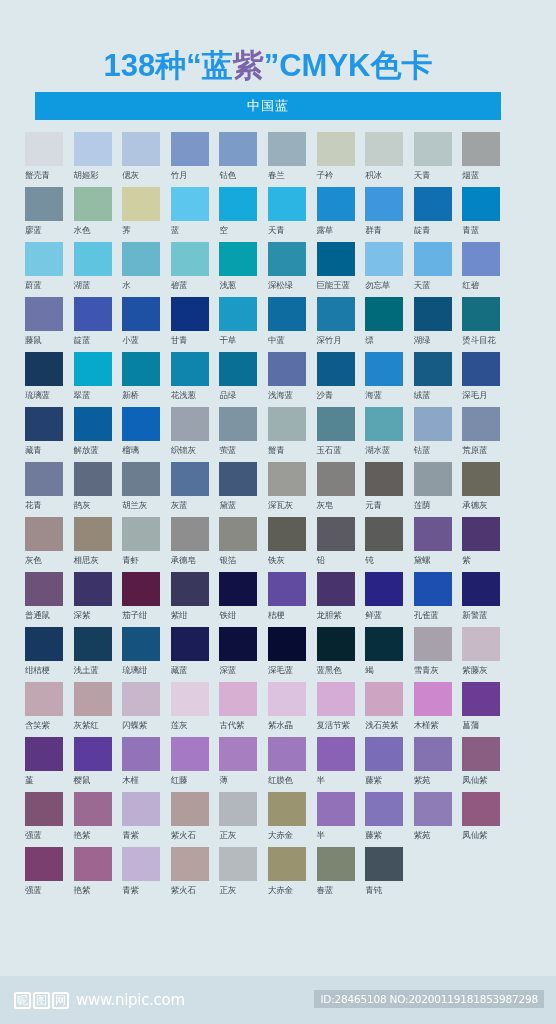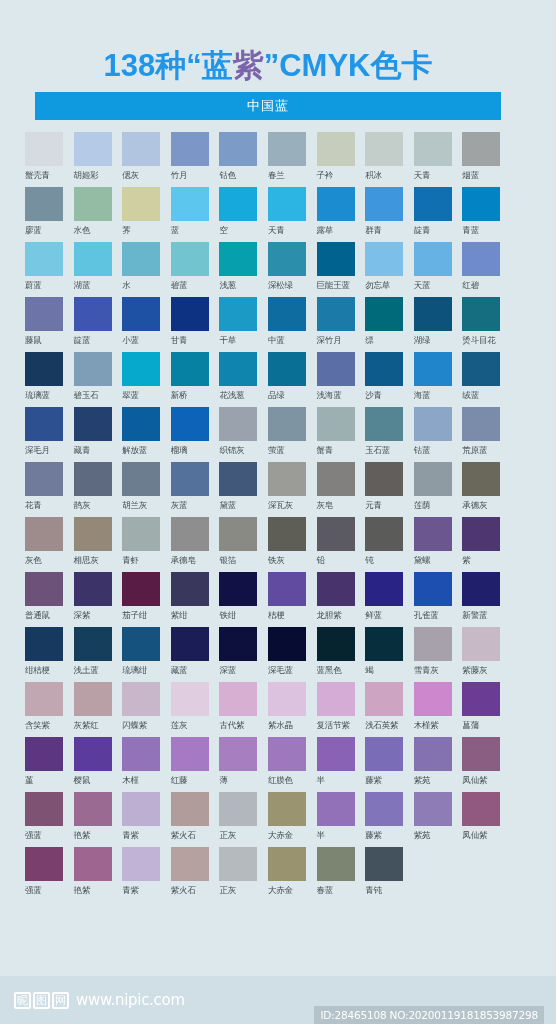--- a/index.html
+++ b/index.html
@@ -106,21 +106,21 @@
   #footer-url {
     color: #ffffff;
     font-size: 15px;
     margin-left: 5px;
     letter-spacing: -0.3px;
     font-family: "DejaVu Sans", "Liberation Sans", sans-serif;
   }
   #footer-id {
     position: absolute;
     right: 12px;
-    top: 30px;
+    top: 14px;
     background: #b4c3c9;
     color: #ffffff;
     font-size: 10.5px;
     padding: 3px 6px;
     letter-spacing: -0.2px;
     font-family: "DejaVu Sans", "Liberation Sans", sans-serif;
   }
 </style>
 </head>
 <body>
@@ -292,24 +292,20 @@
       </div>
       <div class="swatch-cell">
         <div class="swatch-chip" style="background: rgb(21, 110, 127);"></div>
         <div class="swatch-label">烫斗目花</div>
       </div>
       <div class="swatch-cell">
         <div class="swatch-chip" style="background: rgb(24, 57, 94);"></div>
         <div class="swatch-label">琉璃蓝</div>
       </div>
       <div class="swatch-cell">
-        <div class="swatch-chip" style="background: rgb(125, 158, 182);"></div>
-        <div class="swatch-label">碧玉石</div>
-      </div>
-      <div class="swatch-cell">
         <div class="swatch-chip" style="background: rgb(6, 168, 204);"></div>
         <div class="swatch-label">翠蓝</div>
       </div>
       <div class="swatch-cell">
         <div class="swatch-chip" style="background: rgb(6, 129, 161);"></div>
         <div class="swatch-label">新桥</div>
       </div>
       <div class="swatch-cell">
         <div class="swatch-chip" style="background: rgb(15, 133, 174);"></div>
         <div class="swatch-label">花浅葱</div>
@@ -358,20 +354,24 @@
         <div class="swatch-chip" style="background: rgb(126, 148, 162);"></div>
         <div class="swatch-label">萤蓝</div>
       </div>
       <div class="swatch-cell">
         <div class="swatch-chip" style="background: rgb(156, 175, 177);"></div>
         <div class="swatch-label">蟹青</div>
       </div>
       <div class="swatch-cell">
         <div class="swatch-chip" style="background: rgb(85, 133, 146);"></div>
         <div class="swatch-label">玉石蓝</div>
+      </div>
+      <div class="swatch-cell">
+        <div class="swatch-chip" style="background: rgb(91, 164, 178);"></div>
+        <div class="swatch-label">湖水蓝</div>
       </div>
       <div class="swatch-cell">
         <div class="swatch-chip" style="background: rgb(139, 166, 199);"></div>
         <div class="swatch-label">钴蓝</div>
       </div>
       <div class="swatch-cell">
         <div class="swatch-chip" style="background: rgb(123, 140, 171);"></div>
         <div class="swatch-label">荒原蓝</div>
       </div>
       <div class="swatch-cell">

